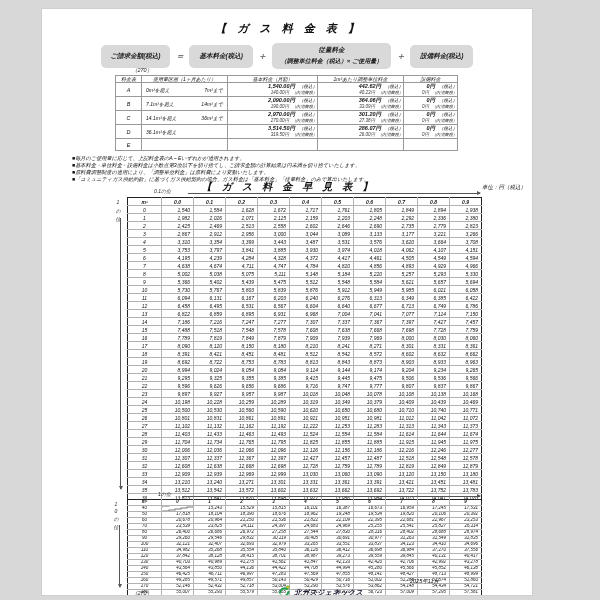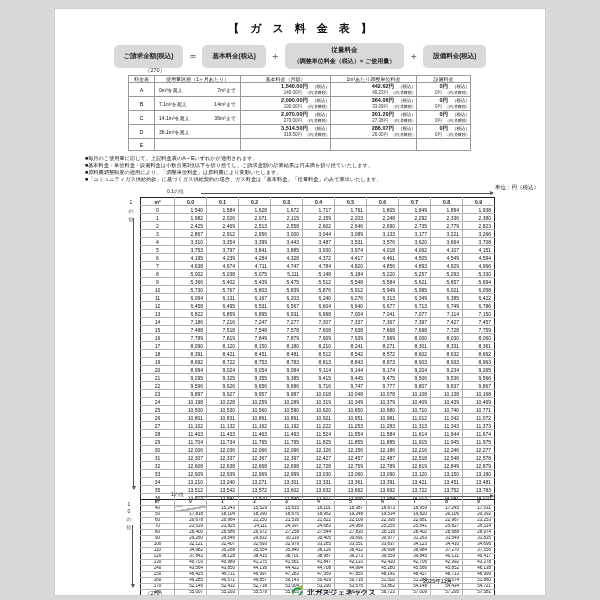--- a/index.html
+++ b/index.html
@@ -1,17 +1,17 @@
 <!DOCTYPE html>
 <html><head>
 <meta charset="utf-8">
 <style>
   html,body{margin:0;padding:0;width:600px;height:600px;background:#d8d8d8;overflow:hidden;
     font-family:"Liberation Sans","DejaVu Sans",sans-serif;}
-  .page{position:absolute;left:54px;top:8px;width:490px;height:586px;background:#fff;border:1px solid #cfcfcf;overflow:hidden;}
+  .page{position:absolute;left:41px;top:8px;width:490px;height:586px;background:#fff;border:1px solid #cfcfcf;overflow:hidden;font-style:italic;}
   .doc-title{position:absolute;top:12px;left:0;width:100%;text-align:center;font-size:11px;font-weight:bold;color:#111;}
   .formula{position:absolute;left:0;top:34px;width:100%;display:flex;justify-content:center;align-items:center;gap:5px;}
   .fbox{background:#d9d9d9;border-radius:5px;padding:7px 10px;font-size:6.5px;font-weight:bold;color:#222;text-align:center;}
   .fbox-wide{padding:3px 9px;}
   .fbox-wide .fsub{font-size:6px;font-weight:bold;margin-top:2px;}
   .fop{font-size:9px;font-weight:bold;color:#777;}
   .ref{position:absolute;font-size:5.5px;color:#222;}
   .ref-top{left:90px;top:58px;}
   .ref-bottom{left:90px;top:581px;}
   
@@ -274,20 +274,21 @@
       </tbody>
     </table>
 
   <div class="notes">
       <div class="note-line">■毎月のご使用量に応じて、上記料金表のA～Eいずれかが適用されます。</div>
       <div class="note-line">■基本料金・単位料金・設備料金は小数点第3位以下を切り捨てし、ご請求金額の計算結果は円未満を切り捨ていたします。</div>
       <div class="note-line">■原料費調整制度の適用により、「調整単位料金」は原料費により変動いたします。</div>
       <div class="note-line">■「コミュニティガス供給約款」に基づくガス供給契約の場合、ガス料金は「基本料金」「従量料金」のみで算出いたします。</div>
     </div>
 
+  <div class="qt-title">【　ガ　ス　料　金　早　見　表　】</div>
   <div class="unit-label">単位：円（税込）</div>
 
   <div class="axis-label-h" style="left:112px;top:179px;">0.1の位</div>
   <div class="harrow" style="left:146px;top:184px;width:292px;"></div>
   <div class="vlab" style="left:73px;top:190px;">1の位</div>
   <div class="varrow" style="left:78px;top:209px;height:271px;"></div>
 
   <table class="qt qt-upper">
       <colgroup>
         <col style="width: 34px;">

